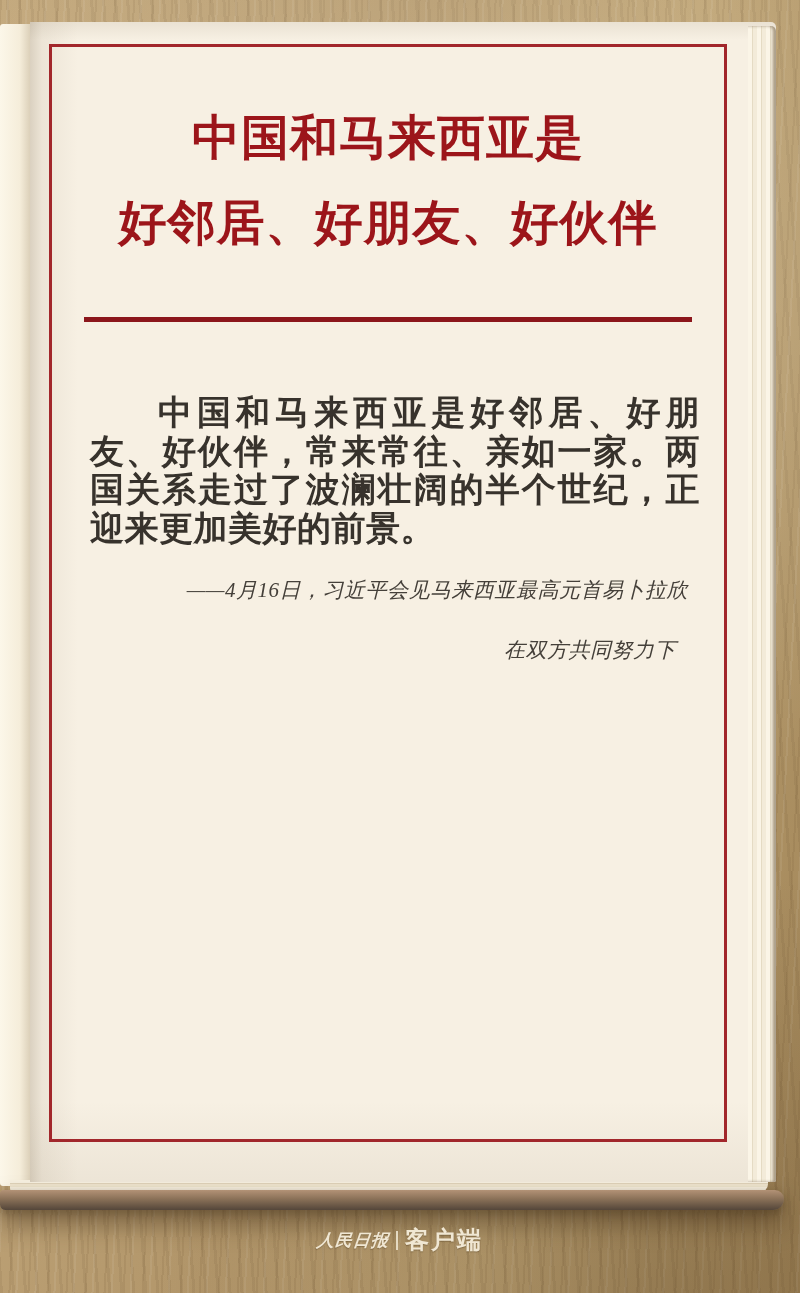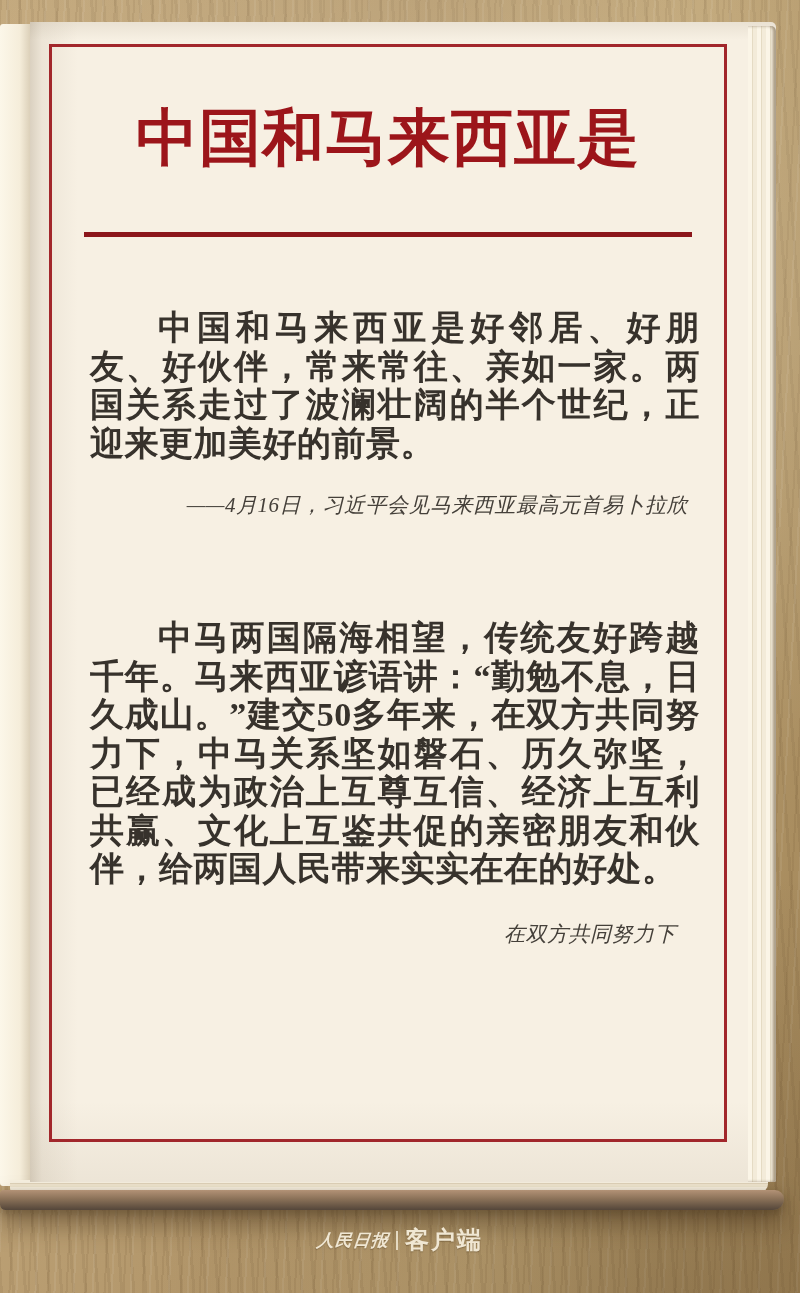--- a/index.html
+++ b/index.html
@@ -52,21 +52,21 @@
   }
 
   
   .frame {
     position:absolute; left:19px; top:22px; width:678px; height:1098px;
     border:3px solid #a2272b;
   }
   .title {
     margin:48px 4px 0; text-align:center;
     font-family:"Liberation Sans",sans-serif; font-weight:900;
-    font-size:62px; line-height:85px; letter-spacing:1px;
+    font-size:48px; line-height:85px; letter-spacing:1px;
     color:#9c151a;
   }
   .title-line { display:block; white-space:nowrap; }
   .divider { width:608px; height:5px; margin:52px auto 0; background:#8c161b; }
   .para {
     margin:72px 24px 0 38px;
     font-family:"Liberation Serif",serif; font-weight:700;
     font-size:34px; line-height:38.5px; letter-spacing:0.5px;
     color:#37322c; text-align:justify; text-indent:2em;
   }
@@ -107,29 +107,29 @@
   <div class="back-page"></div>
   <div class="page-stack-bottom"></div>
   <div class="book-cover"></div>
 
   <div class="page">
     <div class="page-stack-right"></div>
 
     <div class="frame">
       <h1 class="title">
         <span class="title-line">中国和马来西亚是</span>
+        <span class="title-line">好邻居、好朋友、好伙伴</span>
       </h1>
 
       <div class="divider"></div>
 
       <p class="para">中国和马来西亚是好邻居、好朋友、好伙伴，常来常往、亲如一家。两国关系走过了波澜壮阔的半个世纪，正迎来更加美好的前景。</p>
 
       <p class="attr">——4月16日，习近平会见马来西亚最高元首易卜拉欣</p>
 
-      <p class="para para2">中马两国隔海相望，传统友好跨越千年。马来西亚谚语讲：“勤勉不息，日久成山。”建交50多年来，在双方共同努力下，中马关系坚如磐石、历久弥坚，已经成为政治上互尊互信、经济上互利共赢、文化上互鉴共促的亲密朋友和伙伴，给两国人民带来实实在在的好处。</p>
 
       <p class="attr attr2">
         <span>在双方共同努力下</span>
       </p>
     </div>
   </div>
 </div>
 
 <div class="footer">
   <span class="brand-script">人民日报</span>

